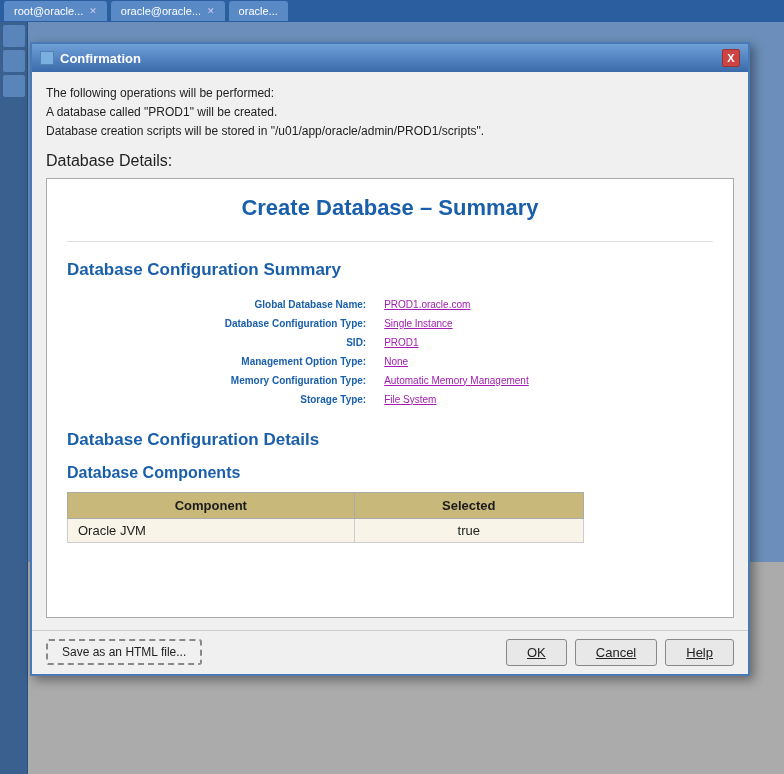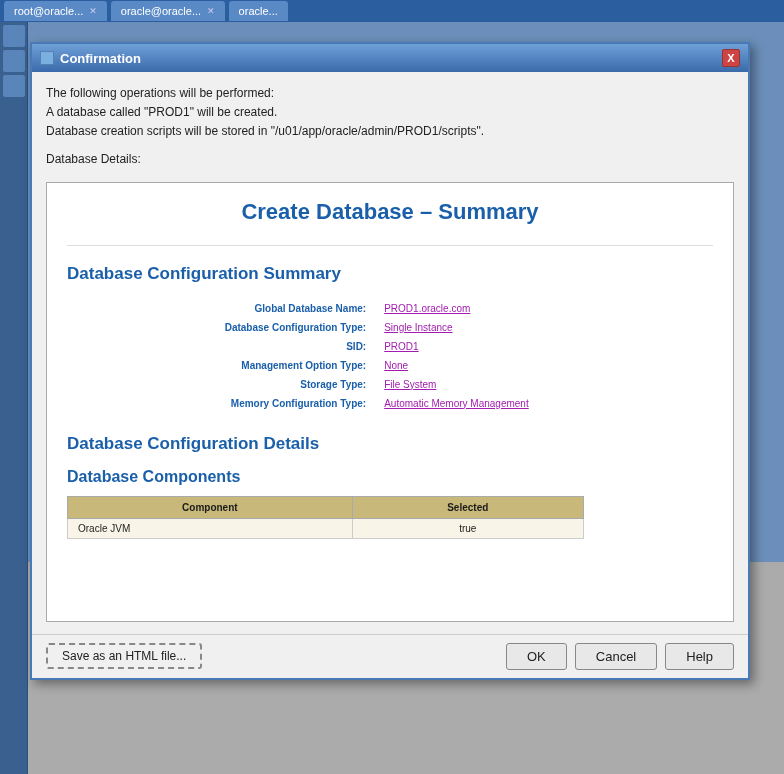--- a/index.html
+++ b/index.html
@@ -104,23 +104,23 @@
     }
 
     .intro-text {
       font-size: 12px;
       color: #222;
       margin-bottom: 10px;
       line-height: 1.6;
     }
 
     .details-label {
-      font-size: 12px;
-      color: #222;
-      margin-bottom: 16px;
+      font-size: 16px;
+      color: #222;
+      margin-bottom: 8px;
     }
 
     
     .content-scroll-area {
       background: white;
       border: 1px solid #aaa;
       height: 440px;
       overflow-y: scroll;
       overflow-x: hidden;
       padding: 16px 20px;
@@ -180,21 +180,21 @@
     .sub-section-heading {
       font-size: 16px;
       font-weight: bold;
       color: #1a5faa;
       margin-bottom: 10px;
     }
 
     .components-table {
       width: 80%;
       border-collapse: collapse;
-      font-size: 10px;
+      font-size: 13px;
       margin-bottom: 12px;
     }
     .components-table th {
       background: #c8b97a;
       color: #1a1a1a;
       font-weight: bold;
       border: 1px solid #aaa;
       padding: 5px 10px;
       text-align: center;
     }
@@ -234,20 +234,21 @@
     }
 
     .footer-btn {
       background: #e8e8e8;
       border: 1px solid #888;
       padding: 5px 20px;
       font-size: 13px;
       cursor: pointer;
       border-radius: 3px;
       color: #222;
+      text-decoration: underline;
     }
 
     
     .side-panel {
       position: absolute;
       left: 0;
       top: 0;
       width: 28px;
       height: 752px;
       background: #3a6090;
@@ -322,26 +323,26 @@
               </tr>
               <tr>
                 <td>SID:</td>
                 <td>PROD1</td>
               </tr>
               <tr>
                 <td>Management Option Type:</td>
                 <td>None</td>
               </tr>
               <tr>
+                <td>Memory Configuration Type:</td>
+                <td>Automatic Memory Management</td>
+              </tr>
+              <tr>
                 <td>Storage Type:</td>
                 <td>File System</td>
-              </tr>
-              <tr>
-                <td>Memory Configuration Type:</td>
-                <td>Automatic Memory Management</td>
               </tr>
             </tbody>
         </table>
 
         <div class="section-heading">Database Configuration Details</div>
 
         <div class="sub-section-heading">Database Components</div>
         <table class="components-table">
           <thead>
             <tr>

